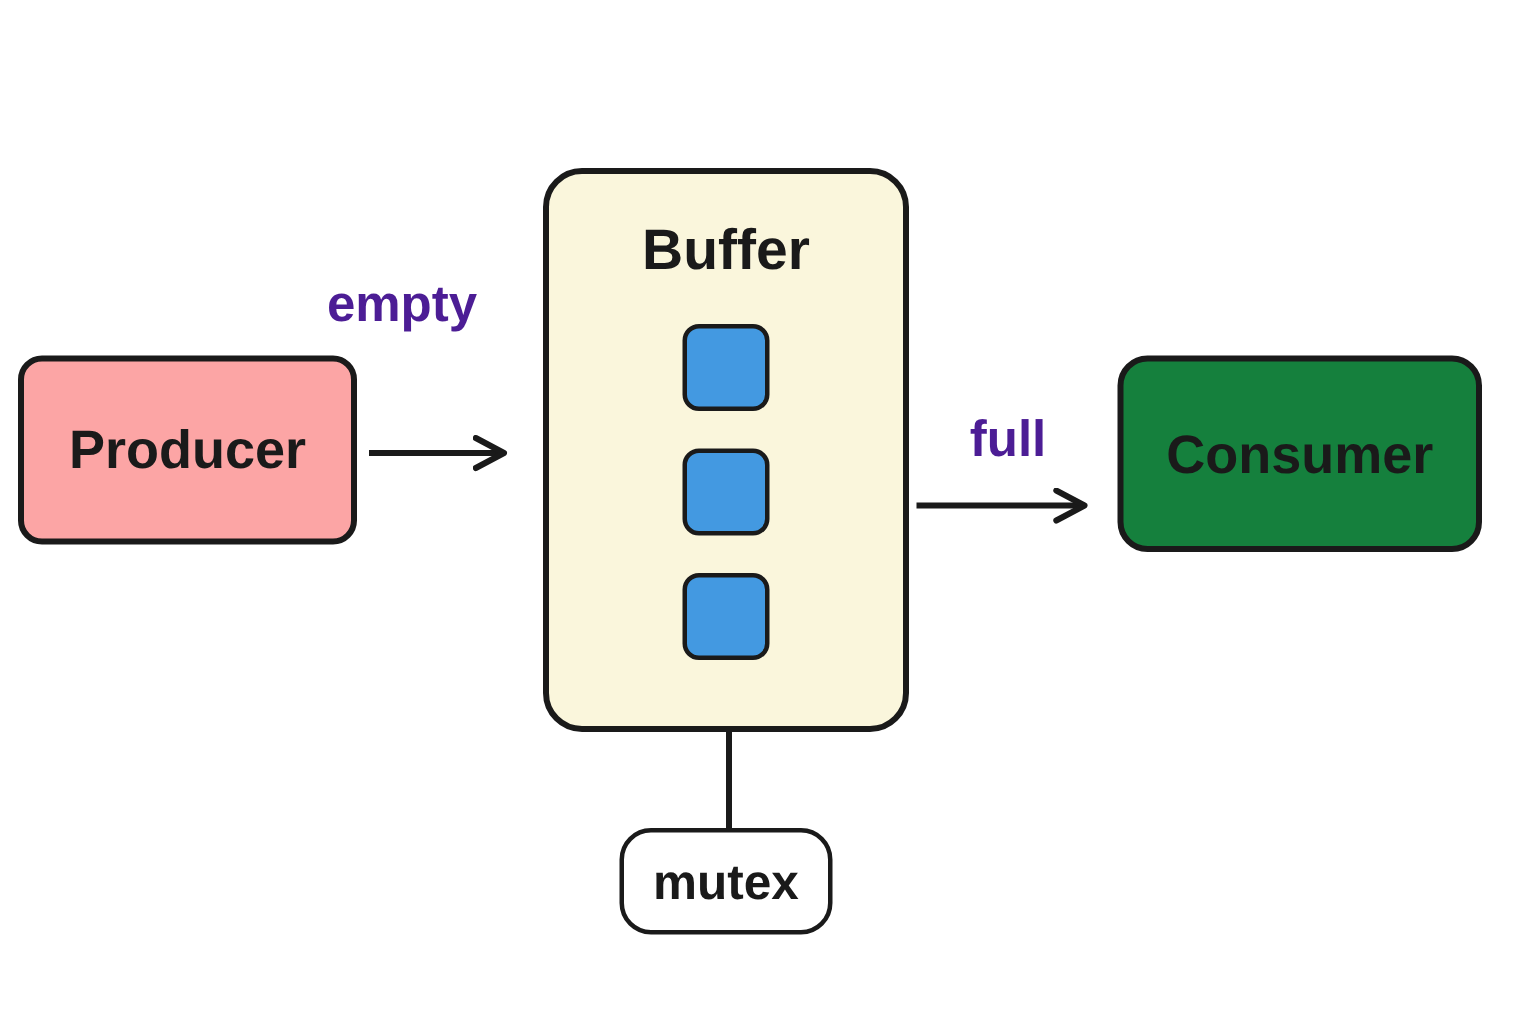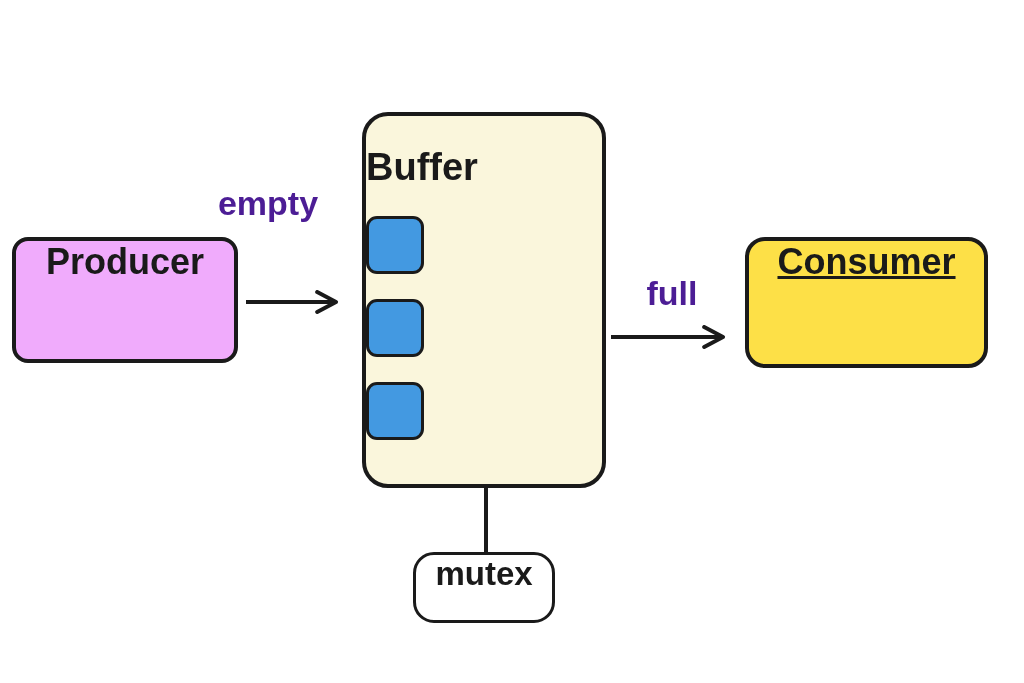--- a/index.html
+++ b/index.html
@@ -21,21 +21,21 @@
     left: 0; top: 0;
     width: 1024px;
     height: 683px;
     pointer-events: none;
   }
   .node {
     position: absolute;
     box-sizing: border-box;
     border: 4px solid #1a1a1a;
     display: flex;
-    align-items: flex-start;
+    align-items: center;
     justify-content: center;
     font-weight: bold;
     color: #1a1a1a;
   }
   .node-producer {
     left: 12px; top: 237px;
     width: 226px; height: 126px;
     border-radius: 16px;
     font-size: 36px;
   }
@@ -107,34 +107,34 @@
     <defs>
       <marker id="openArrow" markerWidth="7" markerHeight="7" refX="5.2" refY="3" orient="auto" markerUnits="strokeWidth">
         <path d="M0.5,0.5 L5.2,3 L0.5,5.5" fill="none" stroke="#1a1a1a" stroke-width="1" stroke-linecap="round" stroke-linejoin="round"></path>
       </marker>
     </defs>
     <line x1="246" y1="302" x2="336" y2="302" stroke="#1a1a1a" stroke-width="4" marker-end="url(#openArrow)"></line>
     <line x1="611" y1="337" x2="723" y2="337" stroke="#1a1a1a" stroke-width="4" marker-end="url(#openArrow)"></line>
     <line x1="486" y1="487" x2="486" y2="553" stroke="#1a1a1a" stroke-width="4"></line>
   </svg>
 
-  <div class="node node-producer" style="background-color: #f0abfc;">
+  <div class="node node-producer" style="background-color: #fca5a5;">
     <span>Producer</span>
   </div>
 
   <div class="node node-buffer" style="background-color: rgb(250, 246, 220);">
     <div class="buffer-title">Buffer</div>
     <div class="buffer-slots">
         <div class="buffer-slot" style="background-color: rgb(67, 153, 225);"></div>
         <div class="buffer-slot" style="background-color: rgb(67, 153, 225);"></div>
         <div class="buffer-slot" style="background-color: rgb(67, 153, 225);"></div>
       </div>
   </div>
 
-  <div class="node node-consumer" style="background-color: #fde047; text-decoration: underline;">
+  <div class="node node-consumer" style="background-color: #15803d;">
     <span>Consumer</span>
   </div>
 
   <div class="node node-mutex" style="background-color: rgb(255, 255, 255); border-radius: 21px;">
     <span>mutex</span>
   </div>
 
   <div class="edge-label edge-label-empty">empty</div>
   <div class="edge-label edge-label-full">full</div>
 

